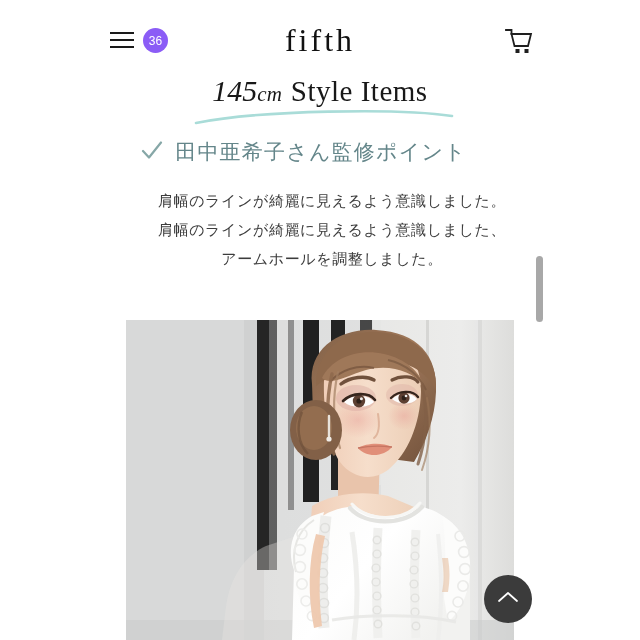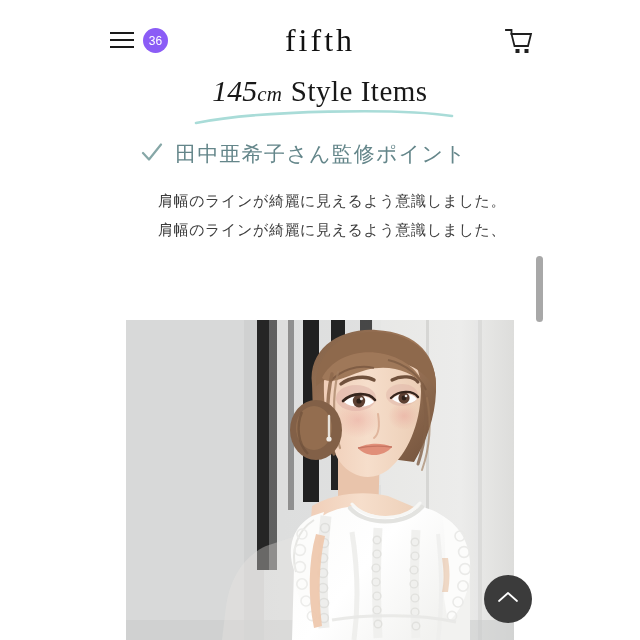--- a/index.html
+++ b/index.html
@@ -135,21 +135,21 @@
   
   .point-heading {
     position: absolute;
     left: 0;
     top: 139px;
     width: 608px;
     text-align: center;
     color: #64868a;
     font-size: 21px;
     letter-spacing: 1.2px;
-    font-family: Liberation Serif, serif;
+    font-family: Liberation Mono, monospace;
     line-height: 30px;
     white-space: nowrap;
   }
   .check-mark {
     display: inline-block;
     vertical-align: -2px;
     margin-right: 12px;
   }
 
   
@@ -262,20 +262,21 @@
     <span class="check-mark">
       <svg width="22" height="20" viewBox="0 0 22 20">
         <path d="M2 10 L8 16.5 L20 1.5" fill="none" stroke="#86a7a7" stroke-width="2.2" stroke-linecap="round" stroke-linejoin="round"></path>
       </svg>
     </span><span>田中亜希子さん監修ポイント</span>
   </div>
 
   <div class="body-copy">
     <div>肩幅のラインが綺麗に見えるよう意識しました。</div>
     <div>肩幅のラインが綺麗に見えるよう意識しました、</div>
+    <div>アームホールを調整しました。</div>
   </div>
 
   <div class="photo-wrap">
     <svg class="photo-inner" viewBox="0 0 388 320" preserveAspectRatio="xMidYMid slice">
       <defs>
         <linearGradient id="wallGrad" x1="0" y1="0" x2="1" y2="0">
           <stop offset="0%" stop-color="#d5d6d7"></stop>
           <stop offset="40%" stop-color="#dcdddd"></stop>
           <stop offset="100%" stop-color="#e3e3e2"></stop>
         </linearGradient>

